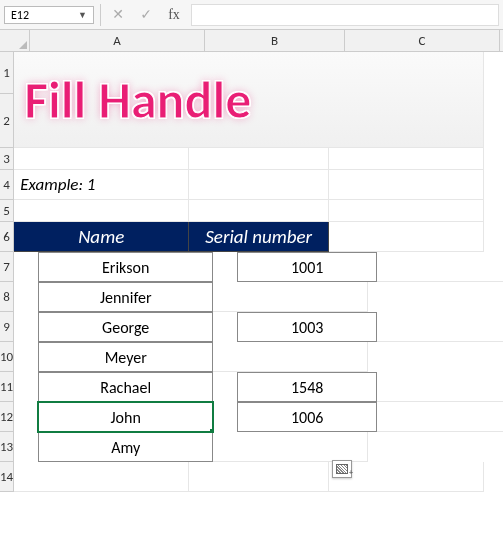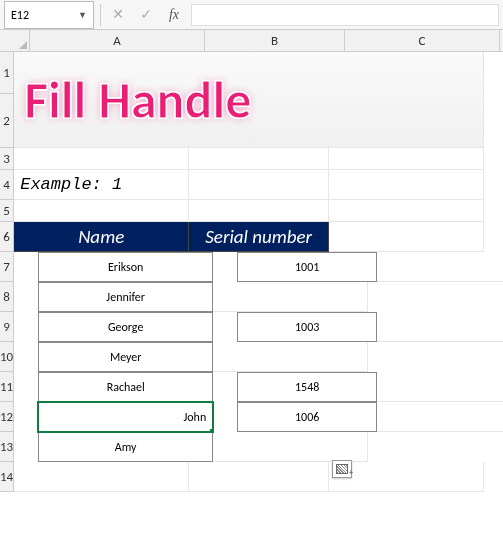--- a/index.html
+++ b/index.html
@@ -15,38 +15,38 @@
     display: flex;
     align-items: center;
     height: 30px;
     border-bottom: 1px solid #ccc;
     background: #f6f6f6;
     padding: 2px 4px;
     gap: 6px;
   }
   .name-box {
     width: 90px;
-    height: 28px;
+    height: 18px;
     background: #fff;
     border: 1px solid #bbb;
     font-size: 12px;
     padding: 0 6px;
     display: flex;
     align-items: center;
     justify-content: space-between;
   }
   .name-box .dd { font-size: 9px; color: #555; }
   .fb-sep { width: 1px; height: 22px; background: #ccc; }
   .fb-btn {
     width: 22px; height: 22px;
     display: flex; align-items: center; justify-content: center;
     color: #aaa; font-size: 14px;
     cursor: default;
   }
-  .fx { font-style: italic; font-family: 'Times New Roman', serif; color: #555; font-size: 14px; }
+  .fx { font-family: 'Times New Roman', serif; color: #555; font-size: 14px; }
   .formula-input {
     flex: 1;
     height: 22px;
     background: #fff;
     border: 1px solid #ddd;
   }
   .grid {
     position: relative;
     background: #fff;
   }
@@ -136,41 +136,39 @@
       -1px -1px 0 #fff,
        1px -1px 0 #fff,
       -1px  1px 0 #fff,
        1px  1px 0 #fff,
        0 0 8px rgba(233,30,117,0.4);
     -webkit-text-stroke: 1px #fff;
   }
   .example {
     font-style: italic;
     font-size: 17px;
-    font-family: Liberation Mono, monospace;
   }
   .th {
     background: #002060;
     color: #fff;
     font-style: italic;
     justify-content: center;
     border-right: 1px solid #444;
     border-bottom: 1px solid #444;
   }
   .td {
     border: 1px solid #888;
     justify-content: center;
-    font-size: 12px;
+    font-size: 16px;
     margin-left: 24px;
   }
   .sel {
     outline: 2px solid #107c41;
     outline-offset: -1px;
     position: relative;
-    justify-content: flex-end;
   }
   .fh {
     position: absolute;
     right: -3px; bottom: -3px;
     width: 6px; height: 6px;
     background: #107c41;
     border: 1px solid #fff;
   }
   .autofill-btn {
     position: absolute;

